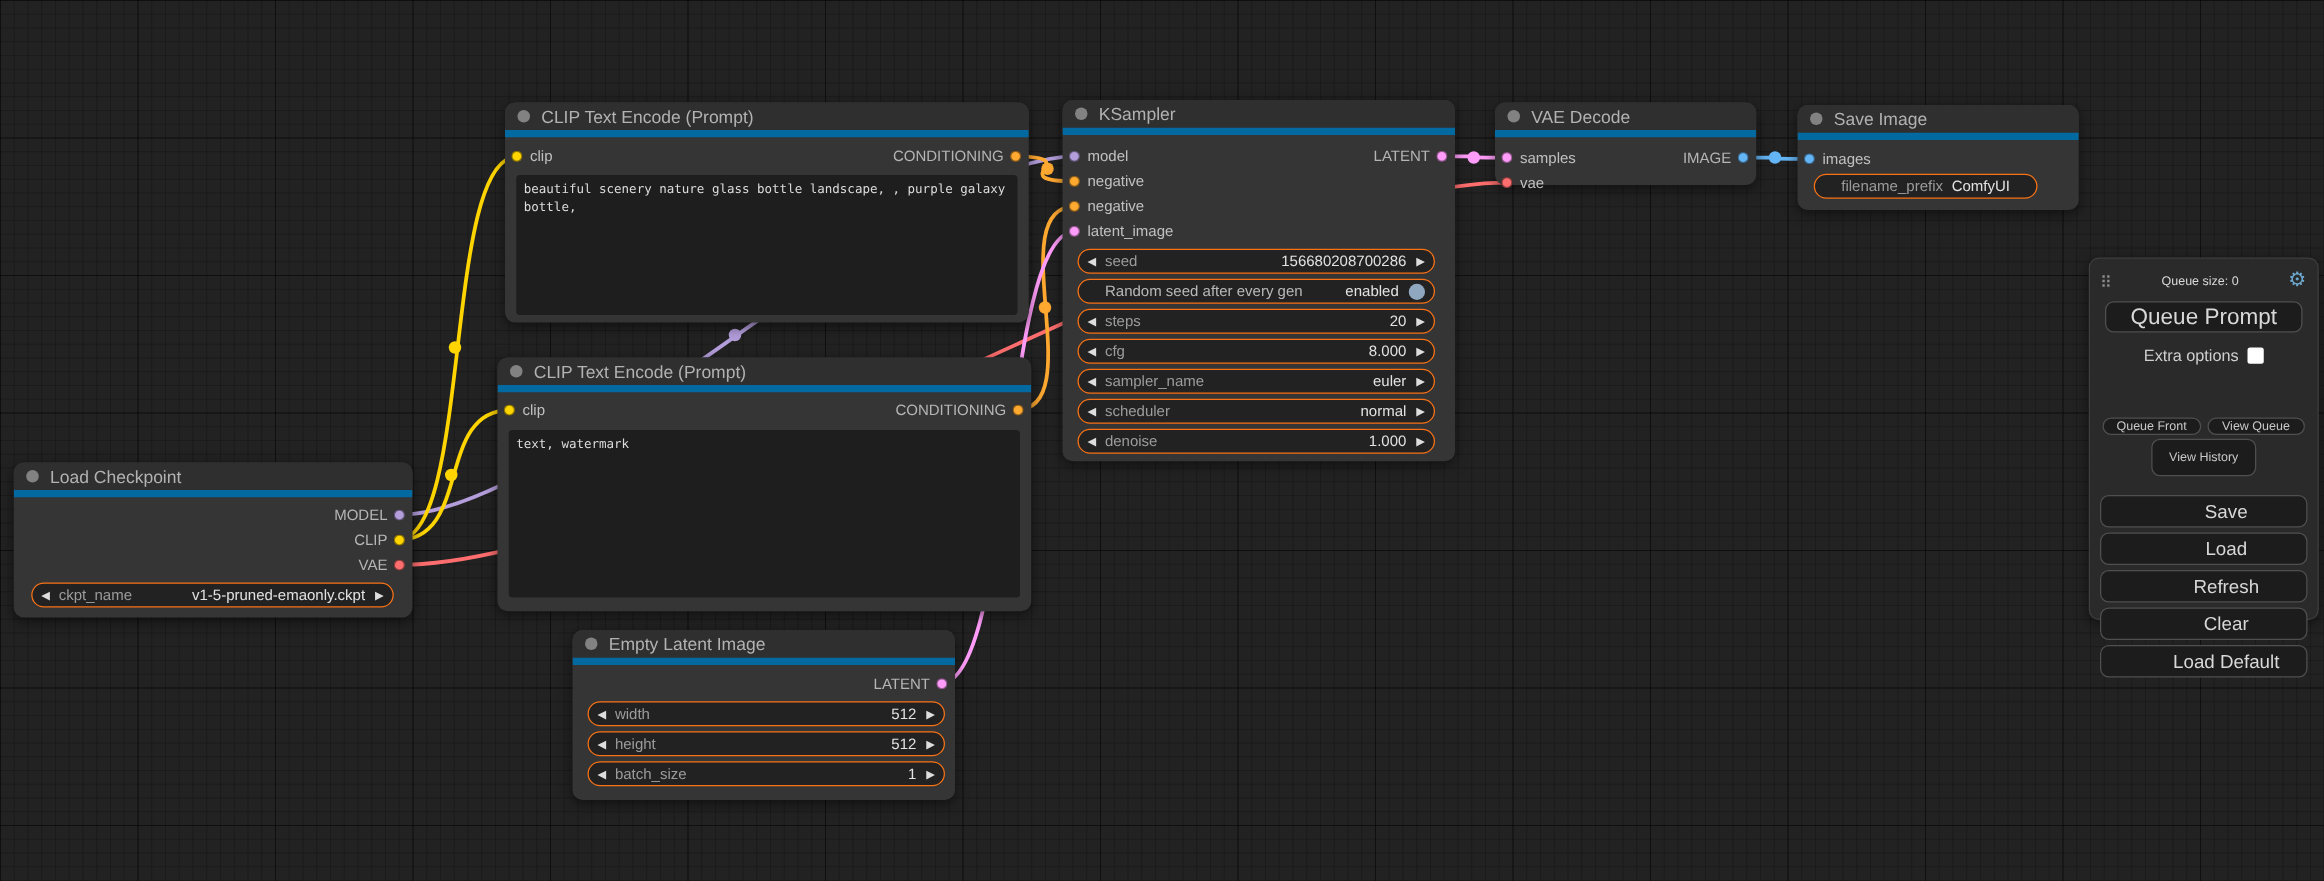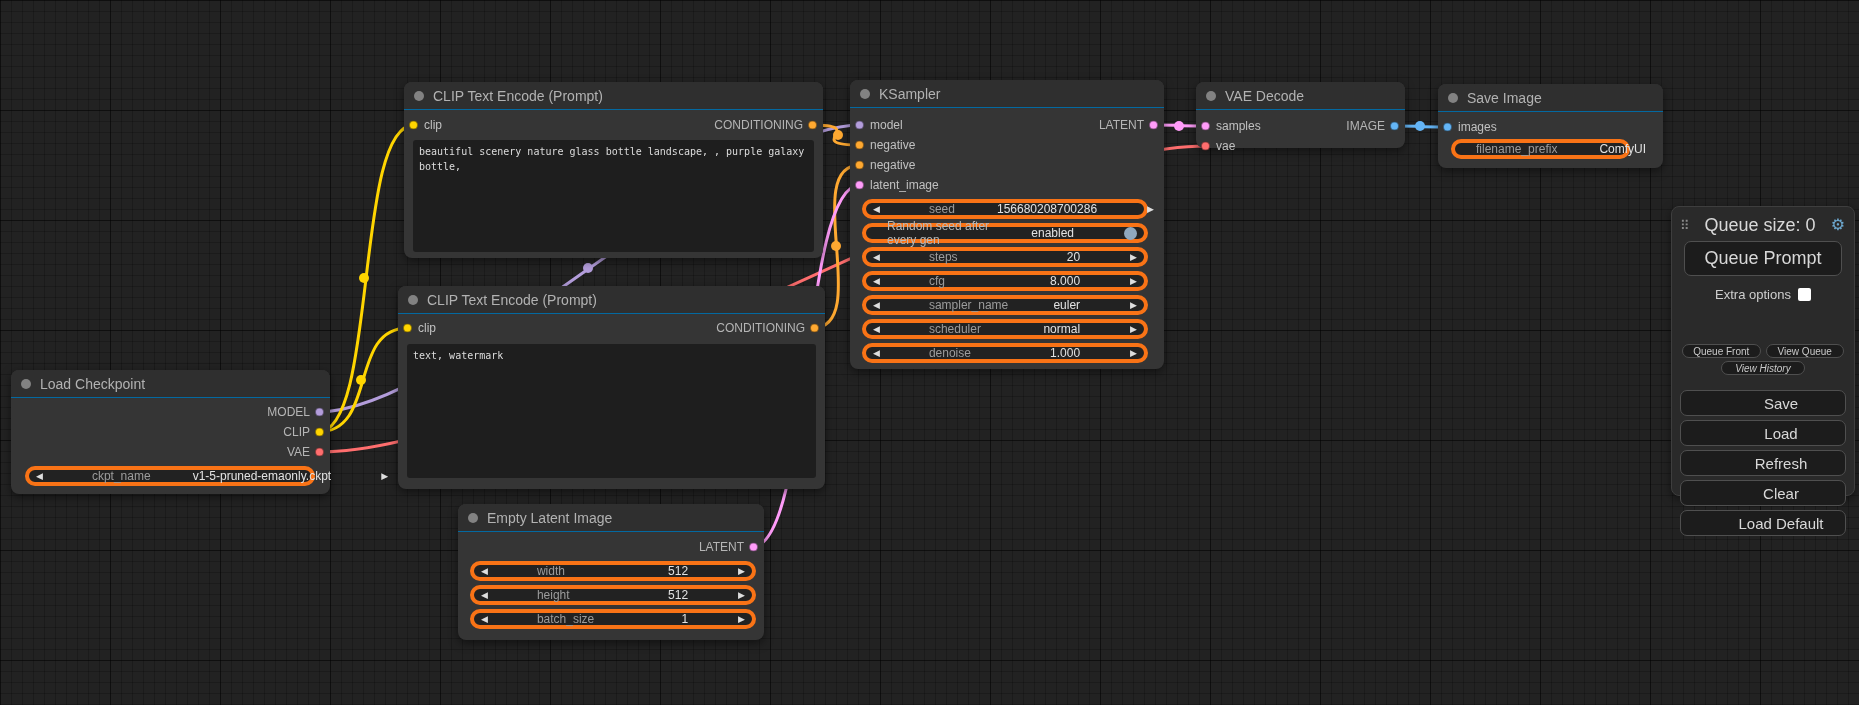--- a/index.html
+++ b/index.html
@@ -10,34 +10,34 @@
       linear-gradient(rgba(0,0,0,.45) 1px, transparent 1px),
       linear-gradient(90deg, rgba(0,0,0,.45) 1px, transparent 1px),
       linear-gradient(rgba(0,0,0,.22) 1px, transparent 1px),
       linear-gradient(90deg, rgba(0,0,0,.22) 1px, transparent 1px);
     background-size:110px 110px,110px 110px,11px 11px,11px 11px;}
   #wires{position:absolute;left:0;top:0;z-index:1;}
   #wires path{fill:none;stroke-width:3;stroke-linecap:round;}
   .node{position:absolute;z-index:2;background:#353535;border-radius:8px;
     box-shadow:0 3px 10px rgba(0,0,0,.5);color:#bdbdbd;}
   .ntitle{height:28px;background:#2f2f2f;border-radius:8px 8px 0 0;
-    border-bottom:1px solid #0369a1;display:flex;align-items:center;
+    border-bottom:6px solid #0369a1;display:flex;align-items:center;
     font-size:14px;color:#b2b2b2;box-sizing:border-box;}
   .tdot{width:10px;height:10px;border-radius:50%;background:#828282;margin:0 9px 0 10px;flex:0 0 auto;}
   .srow{position:relative;height:20px;display:flex;align-items:center;padding:0 20px;}
   .ilab{font-size:12px;color:#c0c0c0;}
   .olab{font-size:12px;color:#b5b5b5;margin-left:auto;}
   .sdot{position:absolute;top:50%;transform:translateY(-50%);width:9px;height:9px;
     border-radius:50%;border:1px solid rgba(0,0,0,.45);box-sizing:border-box;}
   .sdot.in{left:5px}.sdot.out{right:6px}
   .c-model{background:#B39DDB}.c-clip{background:#FFD500}.c-vae{background:#FF6E6E}
   .c-cond{background:#FFA931}.c-latent{background:#FF9CF9}.c-image{background:#64B5F6}
-  .wrow{height:20px;margin:4px 10px 0;background:#222;border:4px solid #f97316;
+  .wrow{height:20px;margin:4px 10px 0;background:#222;border:1px solid #f97316;
     border-radius:10px;display:flex;align-items:center;padding:0 7px;
-    font-size:12px;box-sizing:border-box;gap:42px;}
+    font-size:12px;box-sizing:border-box;}
   .warr{font-size:9px;color:#dedede;line-height:1;flex:0 0 auto;}
   .wlab{color:#9c9c9c;margin-left:7px;white-space:nowrap;}
   .wval{margin-left:auto;color:#e2e2e2;margin-right:8px;white-space:nowrap;}
   .ptext{margin:5px 9px 0;background:#1e1e1e;border-radius:3px;color:#dcdcdc;
     font-family:"DejaVu Sans Mono",monospace;font-size:10px;line-height:15px;
     padding:4px 6px;overflow:hidden;white-space:pre-wrap;word-break:break-word;box-sizing:border-box;}
   .toggle-dot{width:13px;height:13px;border-radius:50%;background:#8FA8BF;flex:0 0 auto;}
   
   #n-lc{left:11px;top:370px;width:319px;height:124px}
   #n-lc .nbody{padding-top:4px}
@@ -59,31 +59,31 @@
   #n-si .nbody{padding-top:5px}
   #n-si .wrow{margin:2px 33px 0 13px}
   #n-lc .wrow{margin:4px 15px 0 14px}
   .rs-lab{color:#b9b9b9;margin-left:14px;}
   
   #menu{position:absolute;z-index:3;left:1671px;top:206px;width:184px;height:290px;
     background:#2a2a2a;border:1px solid #3e3e3e;border-radius:8px;box-sizing:border-box;
     box-shadow:0 3px 10px rgba(0,0,0,.5);color:#d5d5d5;}
   .mhead{display:flex;align-items:center;padding:7px 9px 0 8px;height:22px;}
   .grip{color:#8a8a8a;font-size:13px;line-height:1;cursor:move;}
-  .qsize{flex:1;text-align:center;font-size:18px;color:#d8d8d8;}
+  .qsize{flex:1;text-align:center;font-size:10px;color:#d8d8d8;}
   .gear{color:#6DA8CF;font-size:16px;line-height:1;}
   .btn{display:flex;align-items:center;justify-content:center;background:#1c1c1c;
     border:1px solid #4f4f4f;border-radius:7px;color:#d8d8d8;box-sizing:border-box;cursor:pointer;margin-top:36px;}
-  .btn-qp{height:35px;margin:5px 12px 0;font-size:18px;}
+  .btn-qp{height:25px;margin:5px 12px 0;font-size:18px;}
   .extra{display:flex;align-items:center;justify-content:center;gap:7px;margin-top:11px;height:14px;}
   .extra-lab{font-size:13px;color:#cfcfcf;}
   .checkbox{width:13px;height:13px;background:#fff;border-radius:2px;}
   .smallrow{display:flex;gap:5px;margin:7px 10px 0;}
   .btn-sm{flex:1;height:14px;font-size:10px;border-radius:7px;color:#c9c9c9;}
-  .btn-vh{width:84px;height:14px;font-size:10px;border-radius:7px;color:#c9c9c9;margin:3px auto 0;font-style:italic;}
+  .btn-vh{width:84px;height:30px;font-size:10px;border-radius:7px;color:#c9c9c9;margin:3px auto 0;}
   .btn-big{height:26px;margin:4px 8px 0;font-size:15px;padding-left:36px;}
   .btn-save{margin-top:15px;}
 </style>
 </head>
 <body>
 
 <div id="stage">
 
   <svg id="wires" width="1859" height="705">
     <path d="M318,412 C453,412 725,125 860,125" stroke="#B39DDB"></path>

